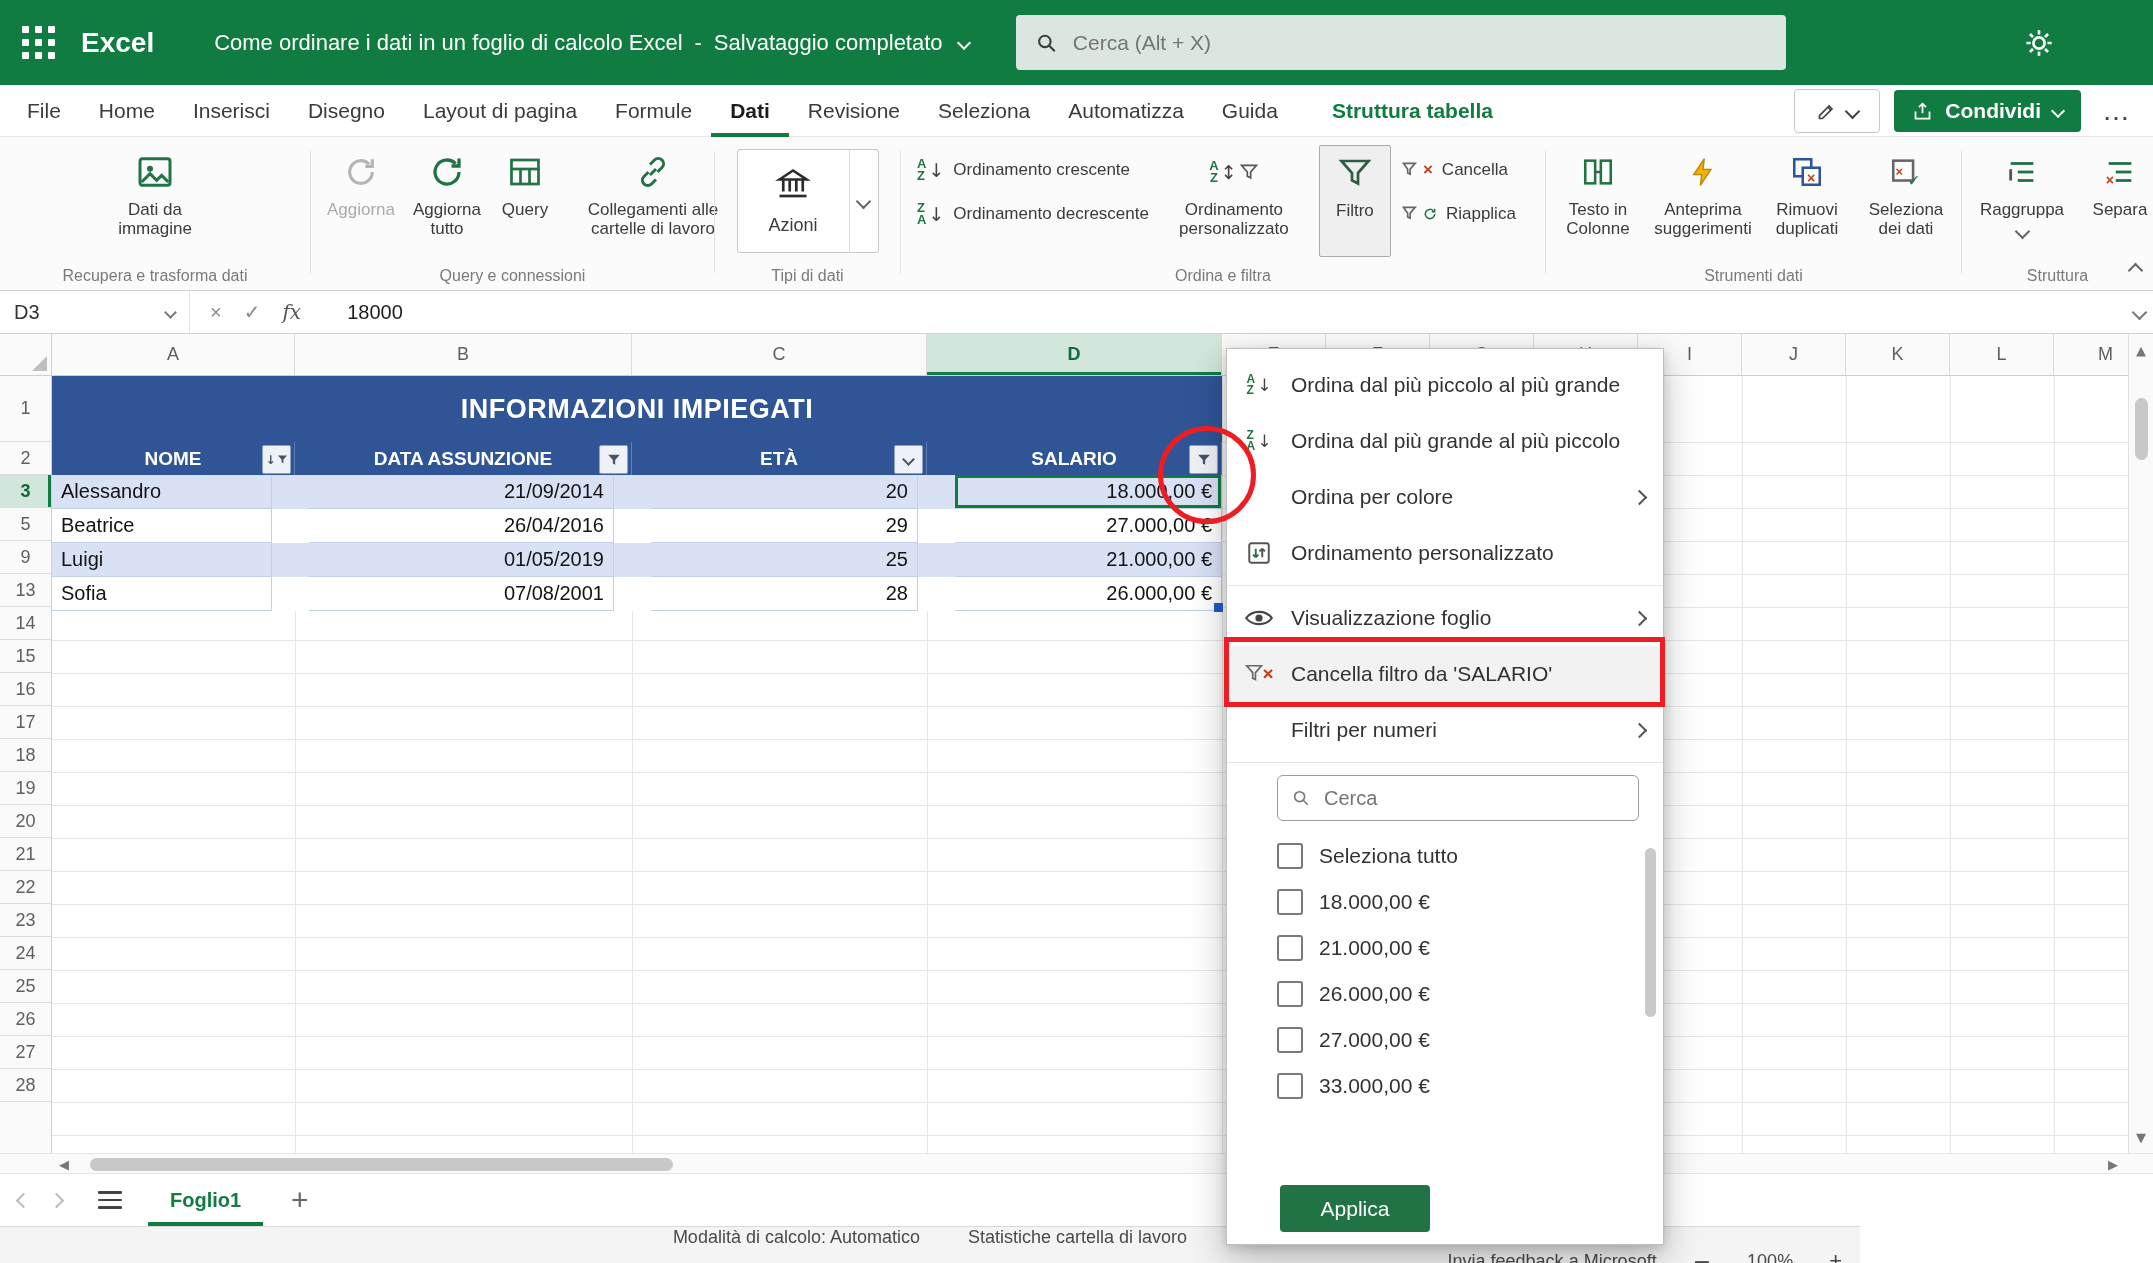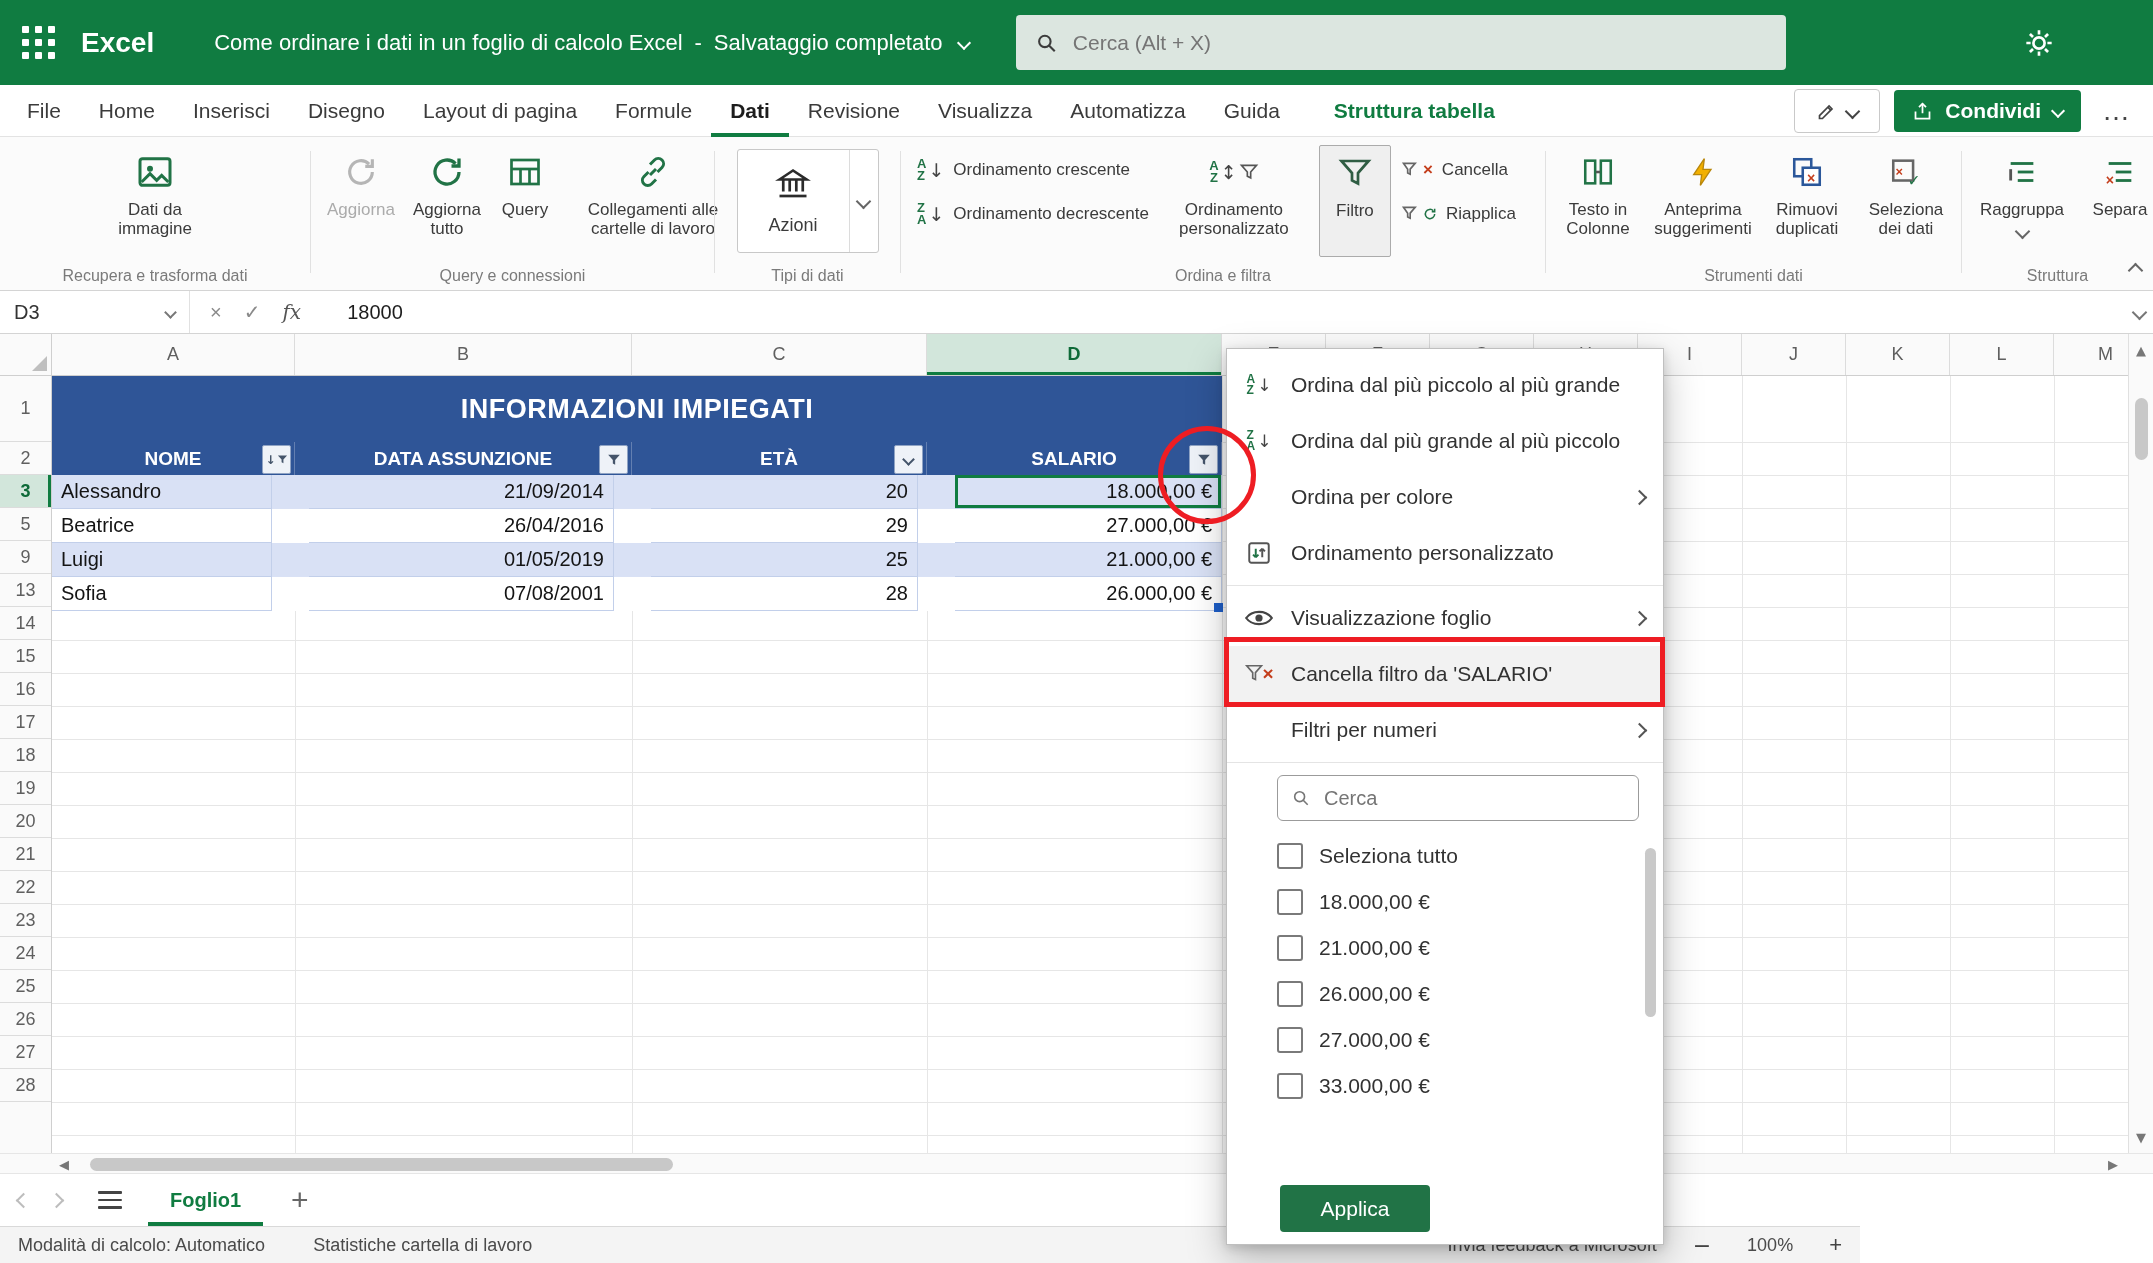--- a/index.html
+++ b/index.html
@@ -119,21 +119,21 @@
   .vthumb{position:absolute;left:6px;top:64px;width:13px;height:62px;background:#C8C8C8;border-radius:7px;cursor:pointer;}
   .hscroll{position:absolute;left:0;top:1153px;width:2153px;height:21px;background:#FAFAFA;border-top:1px solid #E6E6E6;border-bottom:1px solid #E6E6E6;box-sizing:border-box;}
   .hscroll .arr{position:absolute;top:0;width:24px;height:20px;display:flex;align-items:center;justify-content:center;color:#777;font-size:13px;cursor:pointer;}
   .hthumb{position:absolute;left:90px;top:4px;width:583px;height:13px;background:#C8C8C8;border-radius:7px;cursor:pointer;}
   .tabsbar{position:absolute;left:0;top:1174px;width:2153px;height:52px;background:#fff;display:flex;align-items:center;padding-left:18px;box-sizing:border-box;}
   .navchev{color:#BDBDBD;margin-right:22px;cursor:pointer;}
   .hamb{width:24px;display:flex;flex-direction:column;gap:5px;margin:0 26px 0 14px;cursor:pointer;}
   .hamb span{height:2.5px;background:#444;border-radius:1px;}
   .sheettab{height:52px;display:flex;align-items:center;padding:0 22px;color:var(--brand-green,#107C41);font-size:20px;font-weight:700;box-shadow:inset 0 -4px 0 var(--brand-green,#107C41);cursor:pointer;}
   .addsheet{font-size:30px;color:#666;margin-left:28px;cursor:pointer;line-height:30px;}
-  .statusbar{position:absolute;left:0;top:1226px;width:1860px;height:37px;background:#F4F4F4;border-top:1px solid #D9D9D9;box-sizing:border-box;display:flex;align-items:center;font-size:18px;color:#4a4a4a;padding:0 18px;}
+  .statusbar{position:absolute;left:0;top:1226px;width:1860px;height:37px;background:#F4F4F4;border-top:1px solid #D9D9D9;box-sizing:border-box;display:flex;align-items:center;font-size:18px;color:#4a4a4a;padding:0 18px;flex-direction:column;}
   .statusbar .lgrp{display:flex;gap:48px;}
   .statusbar .rgrp{margin-left:auto;display:flex;align-items:center;gap:36px;}
   .zoomctl{font-size:22px;color:#444;cursor:pointer;}
 </style>
 </head>
 <body>
 
 <div id="app">
 
   <header class="topbar">
@@ -175,21 +175,21 @@
   <nav class="tabrow">
     <div class="tabs">
       <div class="tab">File</div>
         <div class="tab">Home</div>
         <div class="tab">Inserisci</div>
         <div class="tab">Disegno</div>
         <div class="tab">Layout di pagina</div>
         <div class="tab">Formule</div>
         <div class="tab">Dati</div>
         <div class="tab">Revisione</div>
-        <div class="tab">Visualizza</div>
+        <div class="tab">Seleziona</div>
         <div class="tab">Automatizza</div>
         <div class="tab">Guida</div>
       <div class="tab contextual">Struttura tabella</div>
     </div>
     <div class="tabctrls">
       <div class="penbtn">
         <svg width="20" height="20" viewBox="0 0 24 24">
             <path d="M3 17.5 L14.5 6 L18 9.5 L6.5 21 L3 21 Z" fill="none" stroke="#444" stroke-width="2"></path>
             <line x1="13" y1="7.5" x2="16.5" y2="11" stroke="#444" stroke-width="2"></line>
           </svg>

